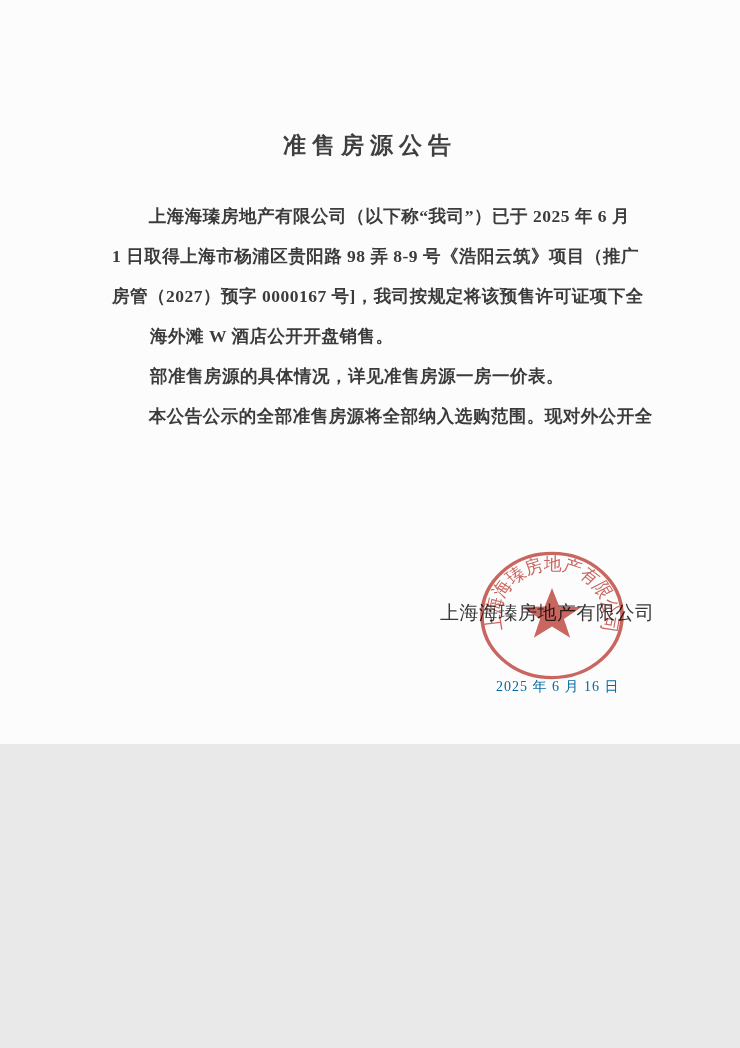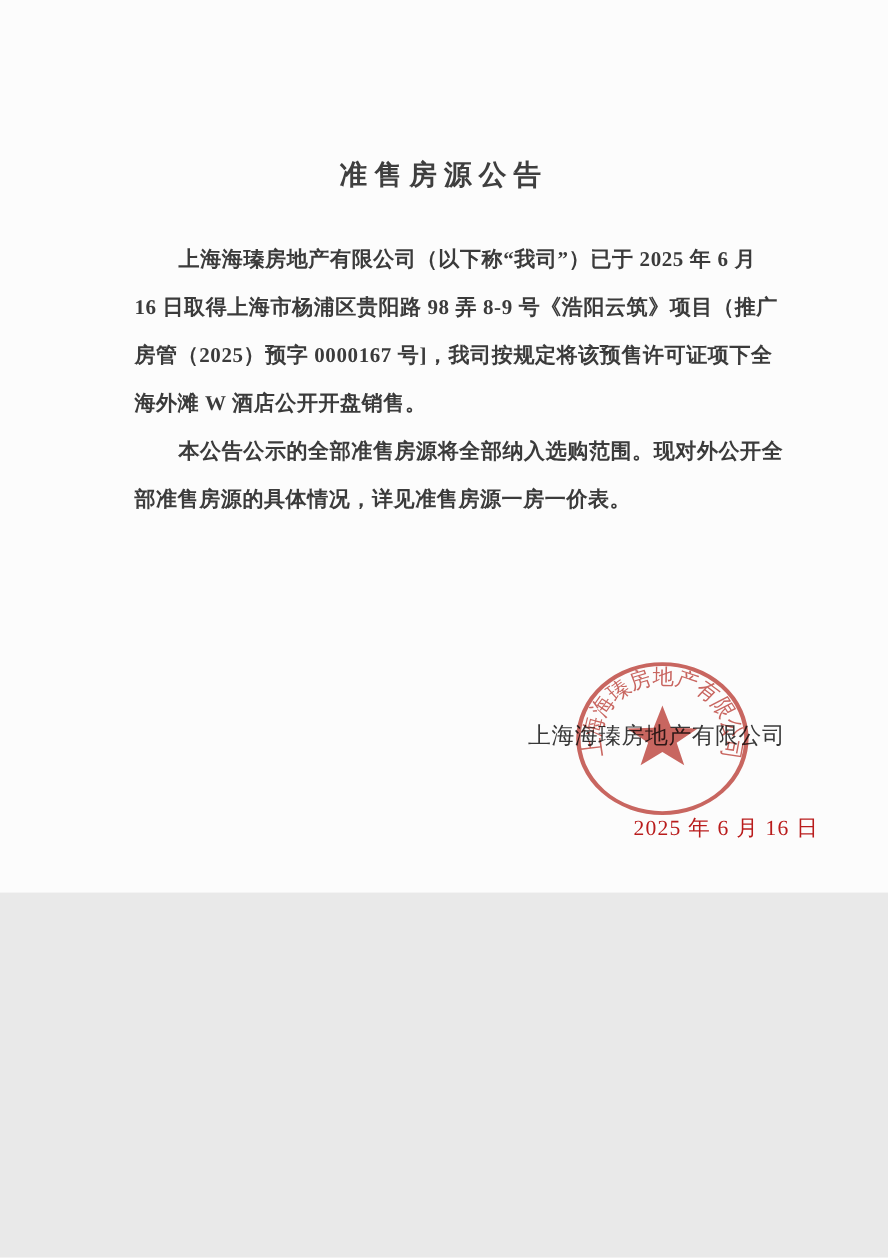--- a/index.html
+++ b/index.html
@@ -34,40 +34,39 @@
     letter-spacing: 0.5px;
     color: #3b3b3b;
     font-weight: bold;
   }
   .doc-line {
     text-align: justify;
     text-align-last: justify;
     white-space: nowrap;
   }
   .doc-line.indent { text-indent: 2.1em; }
-  .doc-line.last { text-align-last: left; white-space: normal; }
+  .doc-line.last { text-align-last: left; white-space: normal; margin-left: 38px; }
 
   .sig-company {
     position: absolute;
     top: 600px;
     left: 440px;
     font-size: 19px;
     letter-spacing: 0.5px;
     color: #383838;
     z-index: 2;
   }
   .sig-date {
     position: absolute;
     top: 678px;
     left: 496px;
-    font-size: 18px;
+    font-size: 14px;
     letter-spacing: 1px;
-    color: #b91c1c;
+    color: #0369a1;
     z-index: 2;
-    margin-left: 32px;
   }
   .seal {
     position: absolute;
     left: 477px;
     top: 549px;
     width: 150px;
     height: 133px;
     opacity: 0.82;
     mix-blend-mode: multiply;
     z-index: 3;
@@ -104,25 +103,25 @@
 </style>
 </head>
 <body>
 
 <div class="page">
 
   <div class="doc-title">准售房源公告</div>
 
   <div class="doc-body">
     <div class="doc-line indent">上海海瑧房地产有限公司（以下称“我司”）已于 2025 年 6 月</div>
-    <div class="doc-line">16 日取得上海市杨浦区贵阳路 98 弄 8-9 号《浩阳云筑》项目（推广</div>
-    <div class="doc-line">房管（2025）预字 0000167 号]，我司按规定将该预售许可证项下全</div>
+    <div class="doc-line">1 日取得上海市杨浦区贵阳路 98 弄 8-9 号《浩阳云筑》项目（推广</div>
+    <div class="doc-line">房管（2027）预字 0000167 号]，我司按规定将该预售许可证项下全</div>
     <div class="doc-line last">海外滩 W 酒店公开开盘销售。</div>
+    <div class="doc-line last">部准售房源的具体情况，详见准售房源一房一价表。</div>
     <div class="doc-line indent">本公告公示的全部准售房源将全部纳入选购范围。现对外公开全</div>
-    <div class="doc-line last">部准售房源的具体情况，详见准售房源一房一价表。</div>
   </div>
 
   <div class="sig-company">上海海瑧房地产有限公司</div>
 
   <svg class="seal" viewBox="0 0 150 150" preserveAspectRatio="none" xmlns="http://www.w3.org/2000/svg">
     <circle cx="75" cy="75" r="70" fill="none" stroke="#c0453e" stroke-width="3.6"></circle>
     <path d="M75,44 L82.3,64.9 L104.5,65.4 L86.9,78.9 L93.2,100.1 L75,87.5 L56.8,100.1 L63.1,78.9 L45.5,65.4 L67.7,64.9 Z" fill="#c0453e"></path>
     <path id="sealArc" d="M 26,93 A 52,52 0 1 1 124,93" fill="none"></path>
     <text font-size="20" fill="#c0453e" font-family="Liberation Serif, DejaVu Serif, serif">
       <textPath href="#sealArc" startOffset="2" textLength="196" lengthAdjust="spacingAndGlyphs">上海海瑧房地产有限公司</textPath>

